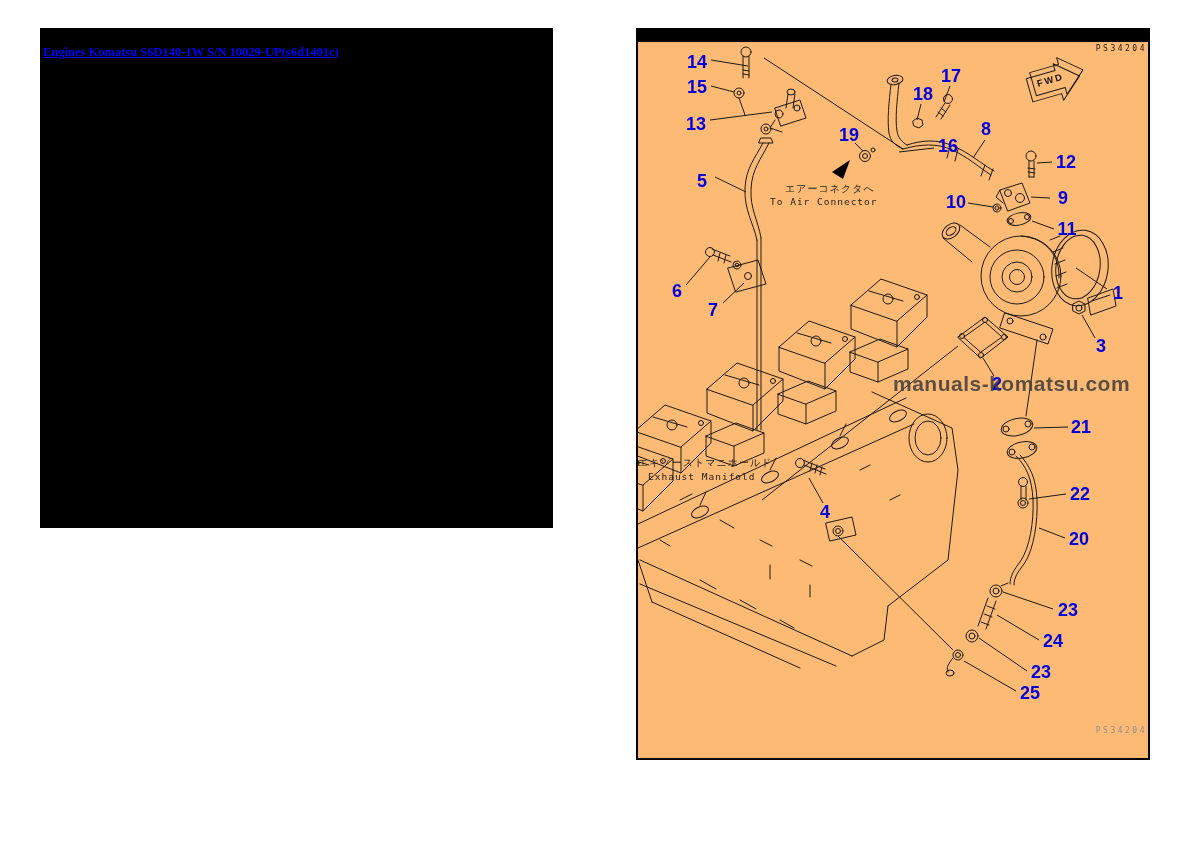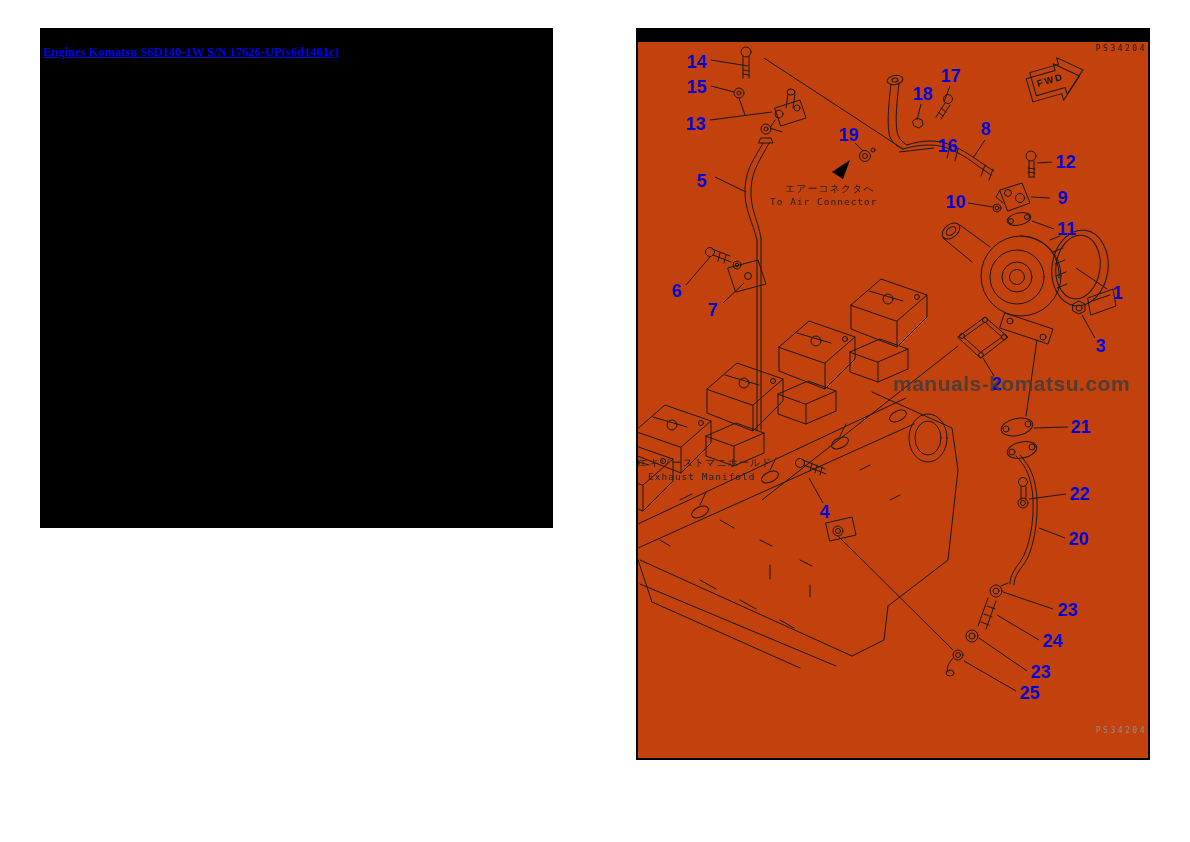--- a/index.html
+++ b/index.html
@@ -11,41 +11,41 @@
   }
   .black-panel a{
     position:absolute;left:3px;top:17px;
     font-family:"Liberation Serif",serif;
     font-size:12.5px;font-weight:700;
     color:#0000ff;text-decoration:underline;white-space:nowrap;
   }
 
   .diagram-panel{
     position:absolute;left:636px;top:28px;width:514px;height:732px;
-    border:2px solid #000;box-sizing:border-box;background:#c2410c;
+    border:2px solid #000;box-sizing:border-box;background:#fdba74;
   }
   .diagram-panel svg{position:absolute;left:0;top:0;}
 
   
   text{user-select:none;}
   .callout{fill:#0000dd;font:700 18px "Liberation Sans",sans-serif;text-anchor:middle;}
   .figcode{font-family:"DejaVu Sans Mono",monospace;font-size:8px;letter-spacing:2.5px;fill:#1a1a1a;text-anchor:end;}
   .figcode.bottom{fill:#8f8f8f;}
   .techlabel-jp{font-family:"DejaVu Sans Mono",monospace;font-size:10px;letter-spacing:1px;fill:#222;}
   .techlabel-en{font-family:"DejaVu Sans Mono",monospace;font-size:9.5px;letter-spacing:1px;fill:#222;}
   .watermark{font:600 21px "Liberation Sans",sans-serif;fill:#3d3d3d;opacity:.85;letter-spacing:.5px;}
   .fwd-text{font:700 9.5px "Liberation Sans",sans-serif;fill:#111;letter-spacing:2px;}
   .art{stroke:#1a1a1a;fill:none;stroke-width:1;stroke-linejoin:round;stroke-linecap:round;}
   .leader{stroke:#1a1a1a;stroke-width:1;}
 </style>
 </head>
 <body>
 
 <div class="black-panel">
-  <a href="#">Engines Komatsu S6D140-1W S/N 17626-UP(s6d1401c)</a>
+  <a href="#">Engines Komatsu S6D140-1W S/N 10029-UP(s6d1401c)</a>
 </div>
 
 <div class="diagram-panel">
   <svg width="510" height="728" viewBox="638 30 510 728" xmlns="http://www.w3.org/2000/svg">
 
     <defs>
       <g id="vcover">
         <path class="art" d="M-40,4 L-10,-22 L36,-6 L6,20 Z"></path>
         <path class="art" d="M-40,4 L-40,28 L6,46 L6,20"></path>
         <path class="art" d="M6,46 L36,16 L36,-6"></path>

